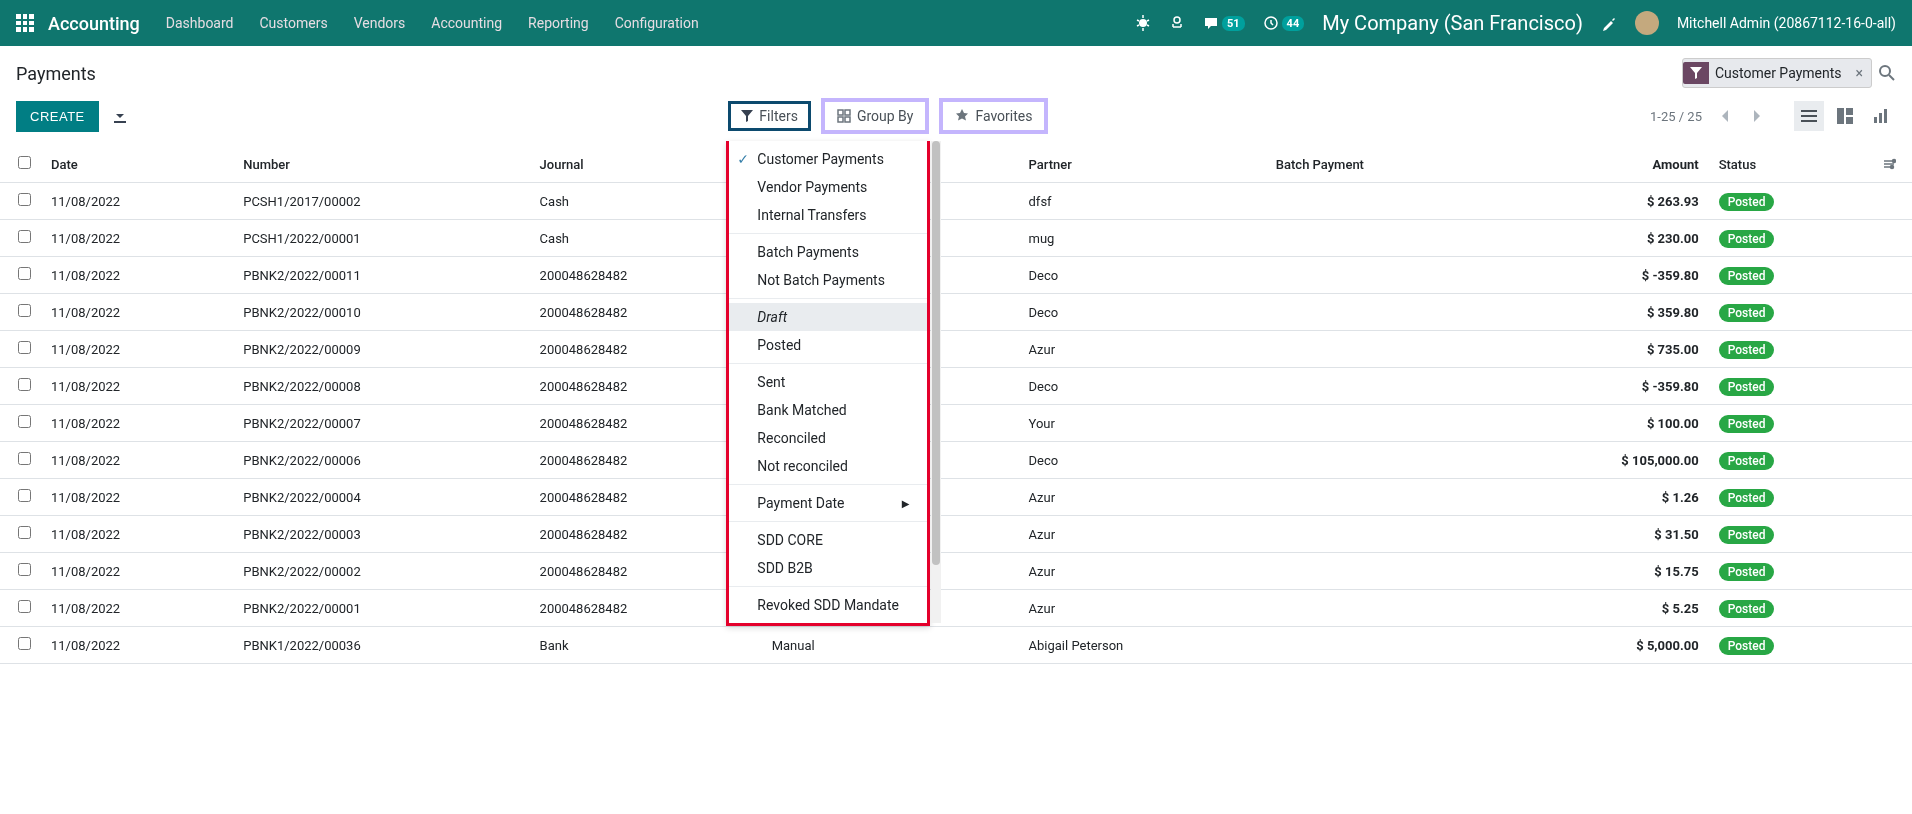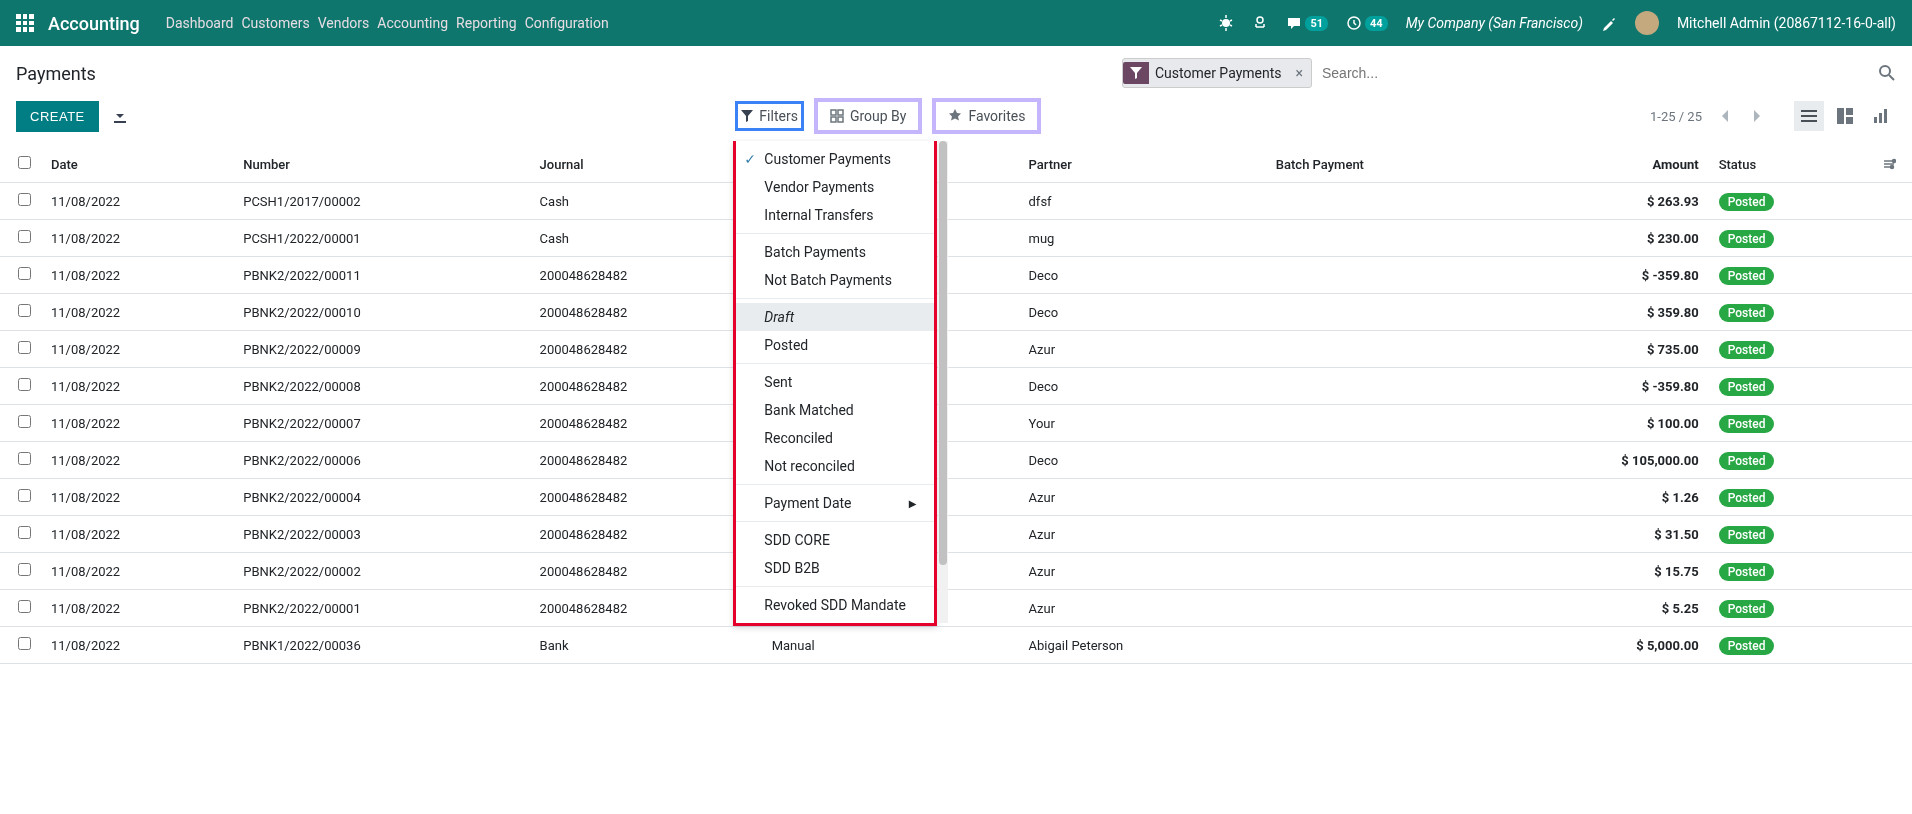--- a/index.html
+++ b/index.html
@@ -3,25 +3,25 @@
 <meta charset="utf-8">
 <style>
 * { box-sizing: border-box; margin: 0; padding: 0; }
 body { font-family: -apple-system, BlinkMacSystemFont, "Segoe UI", Roboto, sans-serif; font-size: 13px; color: #212529; width: 1912px; }
 
 
 .topnav { background: #0f766e; height: 46px; display: flex; align-items: center; padding: 0 16px; color: #fff; }
 .apps-icon { width: 18px; height: 18px; display: grid; grid-template-columns: repeat(3,1fr); grid-template-rows: repeat(3,1fr); gap: 2px; margin-right: 14px; cursor: pointer; }
 .apps-icon span { background:#fff; }
 .brand { font-size: 18px; font-weight: 500; margin-right: 26px; }
-.nav-menu { display: flex; gap: 8px; }
+.nav-menu { display: flex; gap: 26px; }
 .nav-item { color: #e6dde3; cursor: pointer; font-size: 14px; }
 .topnav-right { margin-left: auto; display:flex; align-items:center; gap:18px; }
 .badge { background:#00a09d; color:#fff; border-radius:7px; padding:1px 5px; font-size:11px; font-weight:bold; margin-left:3px; }
-.company { font-size:14px;font-style:italic; }
+.company { font-size:20px; }
 .avatar { width:24px; height:24px; border-radius:50%; background:#c4a97e; display:inline-block; }
 .user { font-size:14px; }
 .mini-icon { display:inline-flex; align-items:center; cursor:pointer; }
 
 
 .controlbar { display:flex; align-items:center; padding:12px 16px 0 16px; }
 .page-title { font-size:18px; color:#212529; }
 .search-area { margin-left:auto; display:flex; align-items:center; }
 .filter-chip { background:#e7e9ed; border:1px solid #ccc; border-radius:3px; display:flex; align-items:center; height:30px; }
 .chip-icon { background:#6b4763; color:#fff; padding:5px 7px; display:flex; align-items:center; border-radius:2px 0 0 2px; }
@@ -29,21 +29,21 @@
 .chip-x { padding:0 8px; color:#6c757d; cursor:pointer; font-size:14px; }
 .search-input { border:none; outline:none; padding:6px 10px; font-size:14px; width:560px; }
 .search-icon { width:18px; height:18px; cursor:pointer; margin-left:6px; }
 
 
 .btnrow { display:flex; align-items:center; padding:10px 16px 12px 16px; }
 .create-btn { background:#017e84; color:#fff; border:none; padding:8px 14px; font-weight:normal; font-size:13px; cursor:pointer; letter-spacing:0.5px; }
 .download-icon { margin-left:14px; cursor:pointer; font-size:15px; }
 .toolbar-right { margin-left:auto; display:flex; align-items:center; gap:10px; position:relative; }
 .tool-btn { background:#fff; border:4px solid #c4b5fd; padding:6px 12px; display:flex; align-items:center; gap:6px; cursor:pointer; font-size:14px; color:#495057; }
-.tool-btn.active { border:3px solid #3b82f6; padding:4px 3px; }
+.tool-btn.active { border:3px solid #0c4a6e; padding:4px 10px; }
 .pager-area { margin-left:auto; display:flex; align-items:center; gap:14px; }
 .pager-text { font-size:13px; color:#6c757d; }
 .pager-btn { color:#adb5bd; cursor:pointer; padding:0 4px; }
 .view-switch { display:flex; gap:6px; margin-left:14px; }
 .view-btn { width:30px; height:30px; display:flex; align-items:center; justify-content:center; cursor:pointer; color:#6c757d; }
 .view-btn.active { background:#e9ecef; color:#495057; }
 
 
 .dropdown { position:absolute; top:40px; left:-2px; background:#fff; border:1px solid #ccc; border:3px solid #e4002b; border-top:none; box-shadow:0 2px 6px rgba(0,0,0,0.15); width:204px; z-index:10; padding:4px 0; }
 .dd-item { padding:6px 18px 6px 28px; cursor:pointer; font-size:14px; position:relative; display:flex; align-items:center; justify-content:space-between; }
@@ -131,21 +131,20 @@
   <div class="search-area">
     <div class="filter-chip">
       <span class="chip-icon">
           <svg width="12" height="12" viewBox="0 0 12 12" fill="#fff">
             <path d="M0 0h12L7 6v5l-2 1V6z"></path>
           </svg>
         </span>
       <span class="chip-text">Customer Payments</span>
       <span class="chip-x">×</span>
     </div>
-    <input class="search-input" placeholder="Search..." style="">
     <span>
         <svg class="search-icon" viewBox="0 0 18 18" fill="none" stroke="#6c757d" stroke-width="2">
           <circle cx="7" cy="7" r="5"></circle>
           <path d="M11 11l5 5"></path>
         </svg>
       </span>
   </div>
 </div>
 
 <div class="btnrow">

